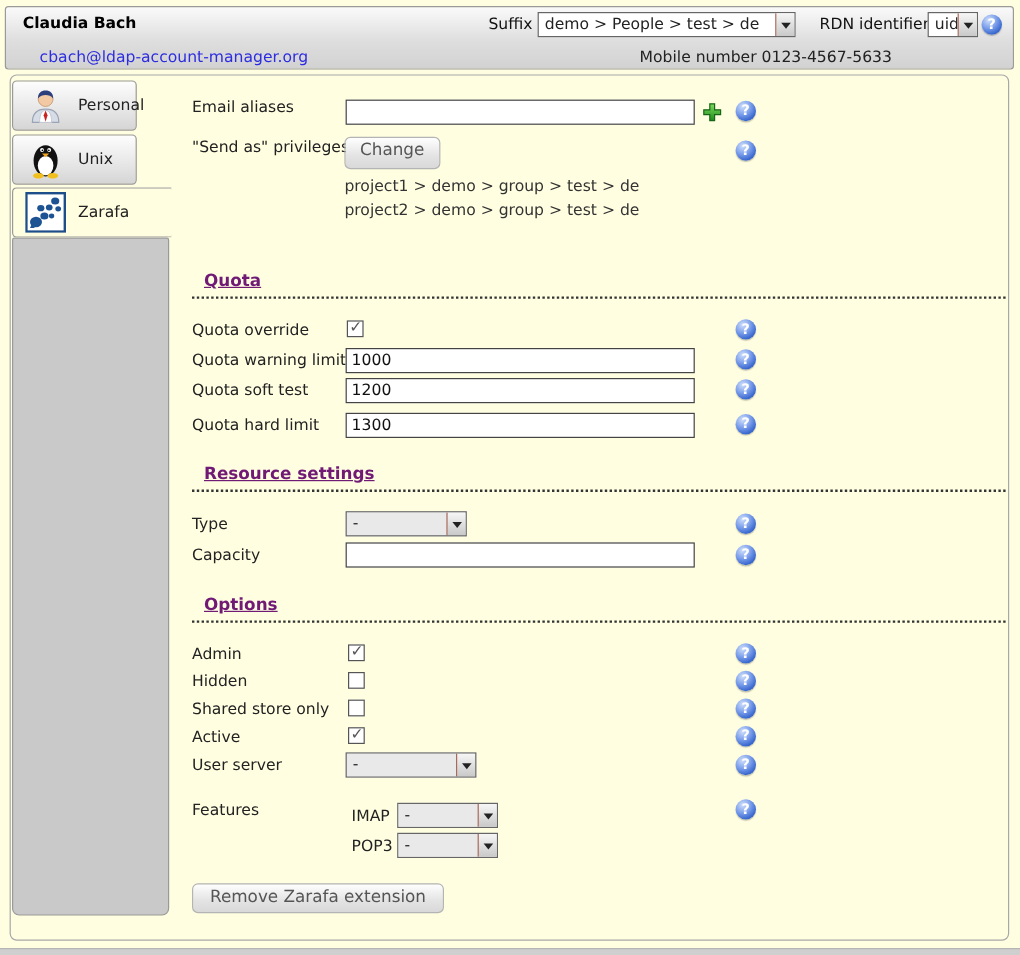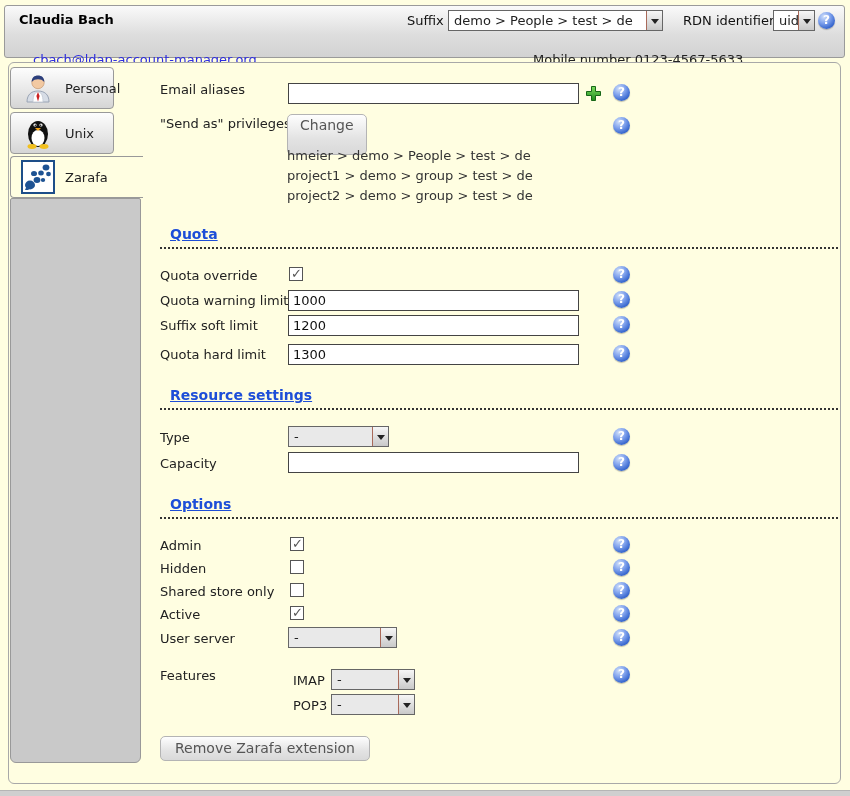--- a/index.html
+++ b/index.html
@@ -8,21 +8,21 @@
   #page { position:relative; width:850px; height:796px; background:#fffee1; overflow:hidden; }
 
   
   .header { position:absolute; left:4px; top:5px; width:841px; height:53px;
             background:linear-gradient(#fafafa,#dedede 55%,#d2d2d2);
             border:1px solid #9a9a9a; border-radius:3px; }
   .hname { position:absolute; left:14px; top:6px; font-weight:bold; color:#000; }
   .hlabel { color:#111; }
   .suffix-label { position:absolute; left:402px; top:7px; }
   .rdn-label { position:absolute; left:678px; top:7px; }
-  .hrow2 { position:absolute; left:0; top:30px; right:13px; height:22px;margin-top:11px; }
+  .hrow2 { position:absolute; left:0; top:30px; right:13px; height:22px; }
   .hlink { position:absolute; left:28px; top:5px; color:#2d2de0; text-decoration:none; }
   .hphone { position:absolute; left:285px; top:5px; color:#222; }
   .hmobile { position:absolute; left:528px; top:5px; color:#222; }
 
   
   .sel { position:absolute; height:21px; border:1px solid #666; background:#fff;
          display:flex; overflow:hidden; }
   .sel .v { flex:1; line-height:19px; padding:0 5px; color:#222; white-space:nowrap; overflow:hidden; }
   .sel .b { width:16px; background:linear-gradient(#f6f6f6,#c9c9c9); border-left:1px solid #a96a5a;
             display:flex; align-items:center; justify-content:center; flex:none; }
@@ -51,23 +51,23 @@
             font-family:inherit; font-size:13px; padding:0 4px; color:#111; }
   .help { position:absolute; width:17px; height:17px; border-radius:50%;
           background:radial-gradient(circle at 35% 28%, #cfdffa, #7da0ec 40%, #3a69cf 72%, #2a52ac);
           box-shadow:0 1px 1px rgba(0,0,0,.25); cursor:pointer; }
   .help::after { content:"?"; position:absolute; left:0; right:0; top:0; bottom:0; color:#fff;
                  font-weight:bold; font-size:12px; line-height:17px; text-align:center; }
   .cb { position:absolute; width:14px; height:14px; background:#fff; border:1px solid #555; cursor:pointer; }
   .cb.checked::after { content:"\2713"; position:absolute; left:1px; top:-2px; font-size:13px; color:#555; }
   .btn { position:absolute; background:linear-gradient(#fefefe,#e3e3e3 60%,#d9d9d9);
          border:1px solid #b4b4b4; border-radius:5px; color:#555; font-family:inherit;
-         font-size:14px; padding:2px 12px 21px; cursor:pointer; }
+         font-size:14px; padding:2px 12px 7px; cursor:pointer; }
   .sect { position:absolute; left:160px; width:678px; border-bottom:2px dotted #333; padding:0 0 5px 10px; }
-  .sect span { font-weight:bold; font-size:14px; color:#1d4ed8; text-decoration:underline; }
+  .sect span { font-weight:bold; font-size:14px; color:#701a75; text-decoration:underline; }
   .sendas-list div { line-height:20px; color:#333; }
 
   .bottom-strip { position:absolute; left:0; bottom:0; width:850px; height:6px; background:#cfcfcf;
                   border-top:1px solid #b5b5b5; }
 </style>
 </head>
 <body>
 
 <div id="page">
 
@@ -159,38 +159,37 @@
       <path d="M6.5 1.5 h4 v5 h5 v4 h-5 v5 h-4 v-5 h-5 v-4 h5 Z" fill="url(#pg)" stroke="#176617" stroke-width="1"></path>
     </svg>
   </span>
   <div class="help" style="left:613px; top:84px;"></div>
 
   <div class="flabel" style="left:160px; top:116px;">"Send as" privileges</div>
   <button class="btn" style="left:287px; top:114px;">Change</button>
   <div class="help" style="left:613px; top:117px;"></div>
 
   <div class="sendas-list" style="position:absolute; left:287px; top:146px;">
-    <div>hmeier &gt; demo &gt; People &gt; test &gt; de</div>
     <div>project1 &gt; demo &gt; group &gt; test &gt; de</div>
     <div>project2 &gt; demo &gt; group &gt; test &gt; de</div>
   </div>
 
   <div class="sect" style="top:226px;">
     <span>Quota</span>
   </div>
 
   <div class="flabel" style="left:160px; top:268px;">Quota override</div>
   <div class="cb checked" style="left:289px; top:267px;"></div>
   <div class="help" style="left:613px; top:266px;"></div>
 
   <div class="flabel" style="left:160px; top:293px;">Quota warning limit</div>
   <input class="tinput" style="left: 288px; top: 290px;" value="1000">
   <div class="help" style="left:613px; top:291px;"></div>
 
-  <div class="flabel" style="left:160px; top:318px;">Suffix soft limit</div>
+  <div class="flabel" style="left:160px; top:318px;">Quota soft test</div>
   <input class="tinput" style="left: 288px; top: 315px;" value="1200">
   <div class="help" style="left:613px; top:316px;"></div>
 
   <div class="flabel" style="left:160px; top:347px;">Quota hard limit</div>
   <input class="tinput" style="left: 288px; top: 344px;" value="1300">
   <div class="help" style="left:613px; top:345px;"></div>
 
   <div class="sect" style="top:387px;">
     <span>Resource settings</span>
   </div>

